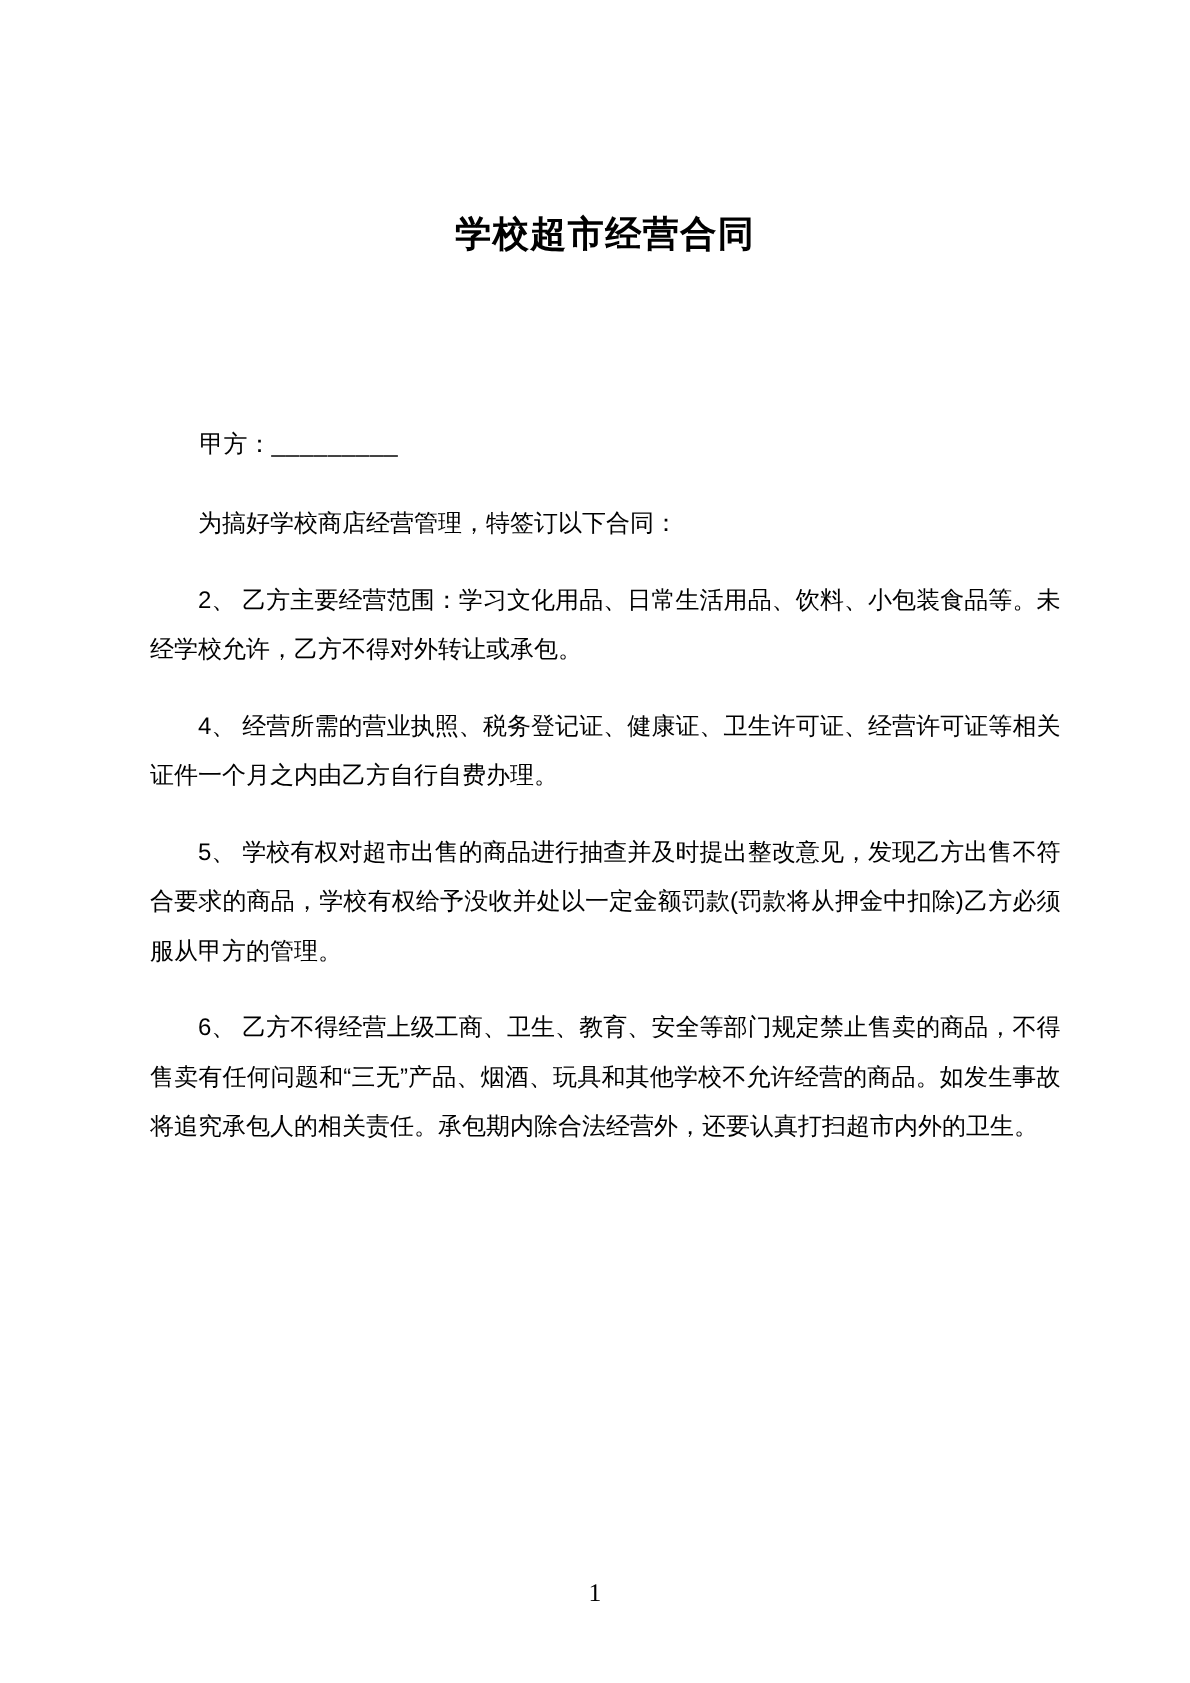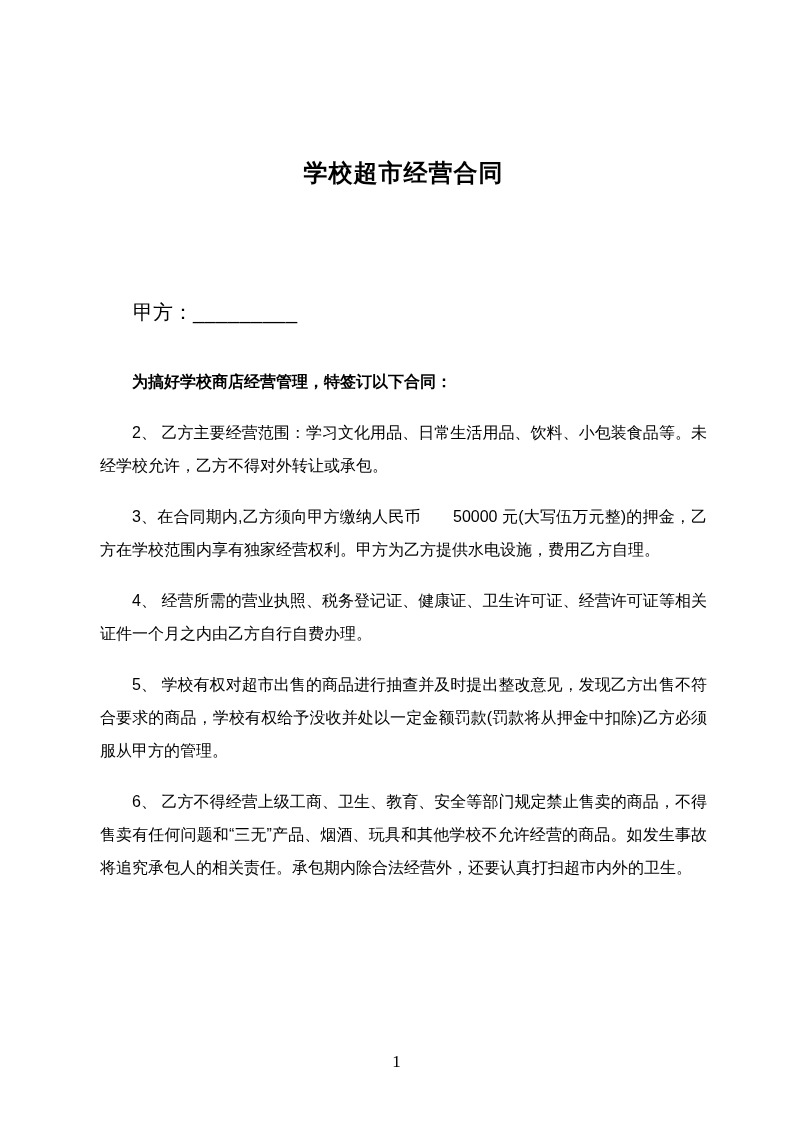--- a/index.html
+++ b/index.html
@@ -13,53 +13,52 @@
       height: 1122px;
       background: #ffffff;
       color: #000000;
       font-family: "Liberation Sans", "DejaVu Sans", sans-serif;
       overflow: hidden;
       margin: 0 auto;
     }
     .content {
       position: absolute;
       left: 100px;
-      top: 16px;
+      top: 0;
       width: 607px;
     }
     .doc-title {
       margin: 142px 0 0 0;
       font-size: 24px;
       line-height: 30px;
       font-weight: 700;
       text-align: center;
       letter-spacing: 1px;
     }
     .party-line {
       margin: 32px 0 0 0;
       padding-left: 33px;
-      font-size: 20px;
+      font-size: 16px;
       line-height: 33px;
     }
     .party-line.first {
       margin-top: 108px;
     }
     .blank {
       letter-spacing: 0.5px;
     }
     .para {
       margin: 18px 0 0 0;
       font-size: 16px;
       line-height: 33px;
       text-indent: 32px;
       text-align: justify;
     }
     .para.intro {
-      margin-top: 36px;
-      font-weight: bold;
+      margin-top: 20px;
     }
     .page-number {
       position: absolute;
       top: 1050px;
       left: 0;
       width: 100%;
       text-align: center;
       font-family: "Liberation Serif", "DejaVu Serif", serif;
       font-size: 17px;
       line-height: 24px;
@@ -72,21 +71,20 @@
   <div class="content">
 
     <h1 class="doc-title">学校超市经营合同</h1>
 
     <p class="party-line first"><span>甲方：</span><span class="blank">_________</span></p>
 
 
     <p class="para intro">为搞好学校商店经营管理，特签订以下合同：</p>
 
     <p class="para">2、 乙方主要经营范围：学习文化用品、日常生活用品、饮料、小包装食品等。未经学校允许，乙方不得对外转让或承包。</p>
-    <p class="para">3、在合同期内,乙方须向甲方缴纳人民币　　50000 元(大写伍万元整)的押金，乙方在学校范围内享有独家经营权利。甲方为乙方提供水电设施，费用乙方自理。</p>
     <p class="para">4、 经营所需的营业执照、税务登记证、健康证、卫生许可证、经营许可证等相关证件一个月之内由乙方自行自费办理。</p>
     <p class="para">5、 学校有权对超市出售的商品进行抽查并及时提出整改意见，发现乙方出售不符合要求的商品，学校有权给予没收并处以一定金额罚款(罚款将从押金中扣除)乙方必须服从甲方的管理。</p>
     <p class="para">6、 乙方不得经营上级工商、卫生、教育、安全等部门规定禁止售卖的商品，不得售卖有任何问题和“三无”产品、烟酒、玩具和其他学校不允许经营的商品。如发生事故将追究承包人的相关责任。承包期内除合法经营外，还要认真打扫超市内外的卫生。</p>
 
   </div>
 
   <div class="page-number">1</div>
 </div>
 
 </body></html>

